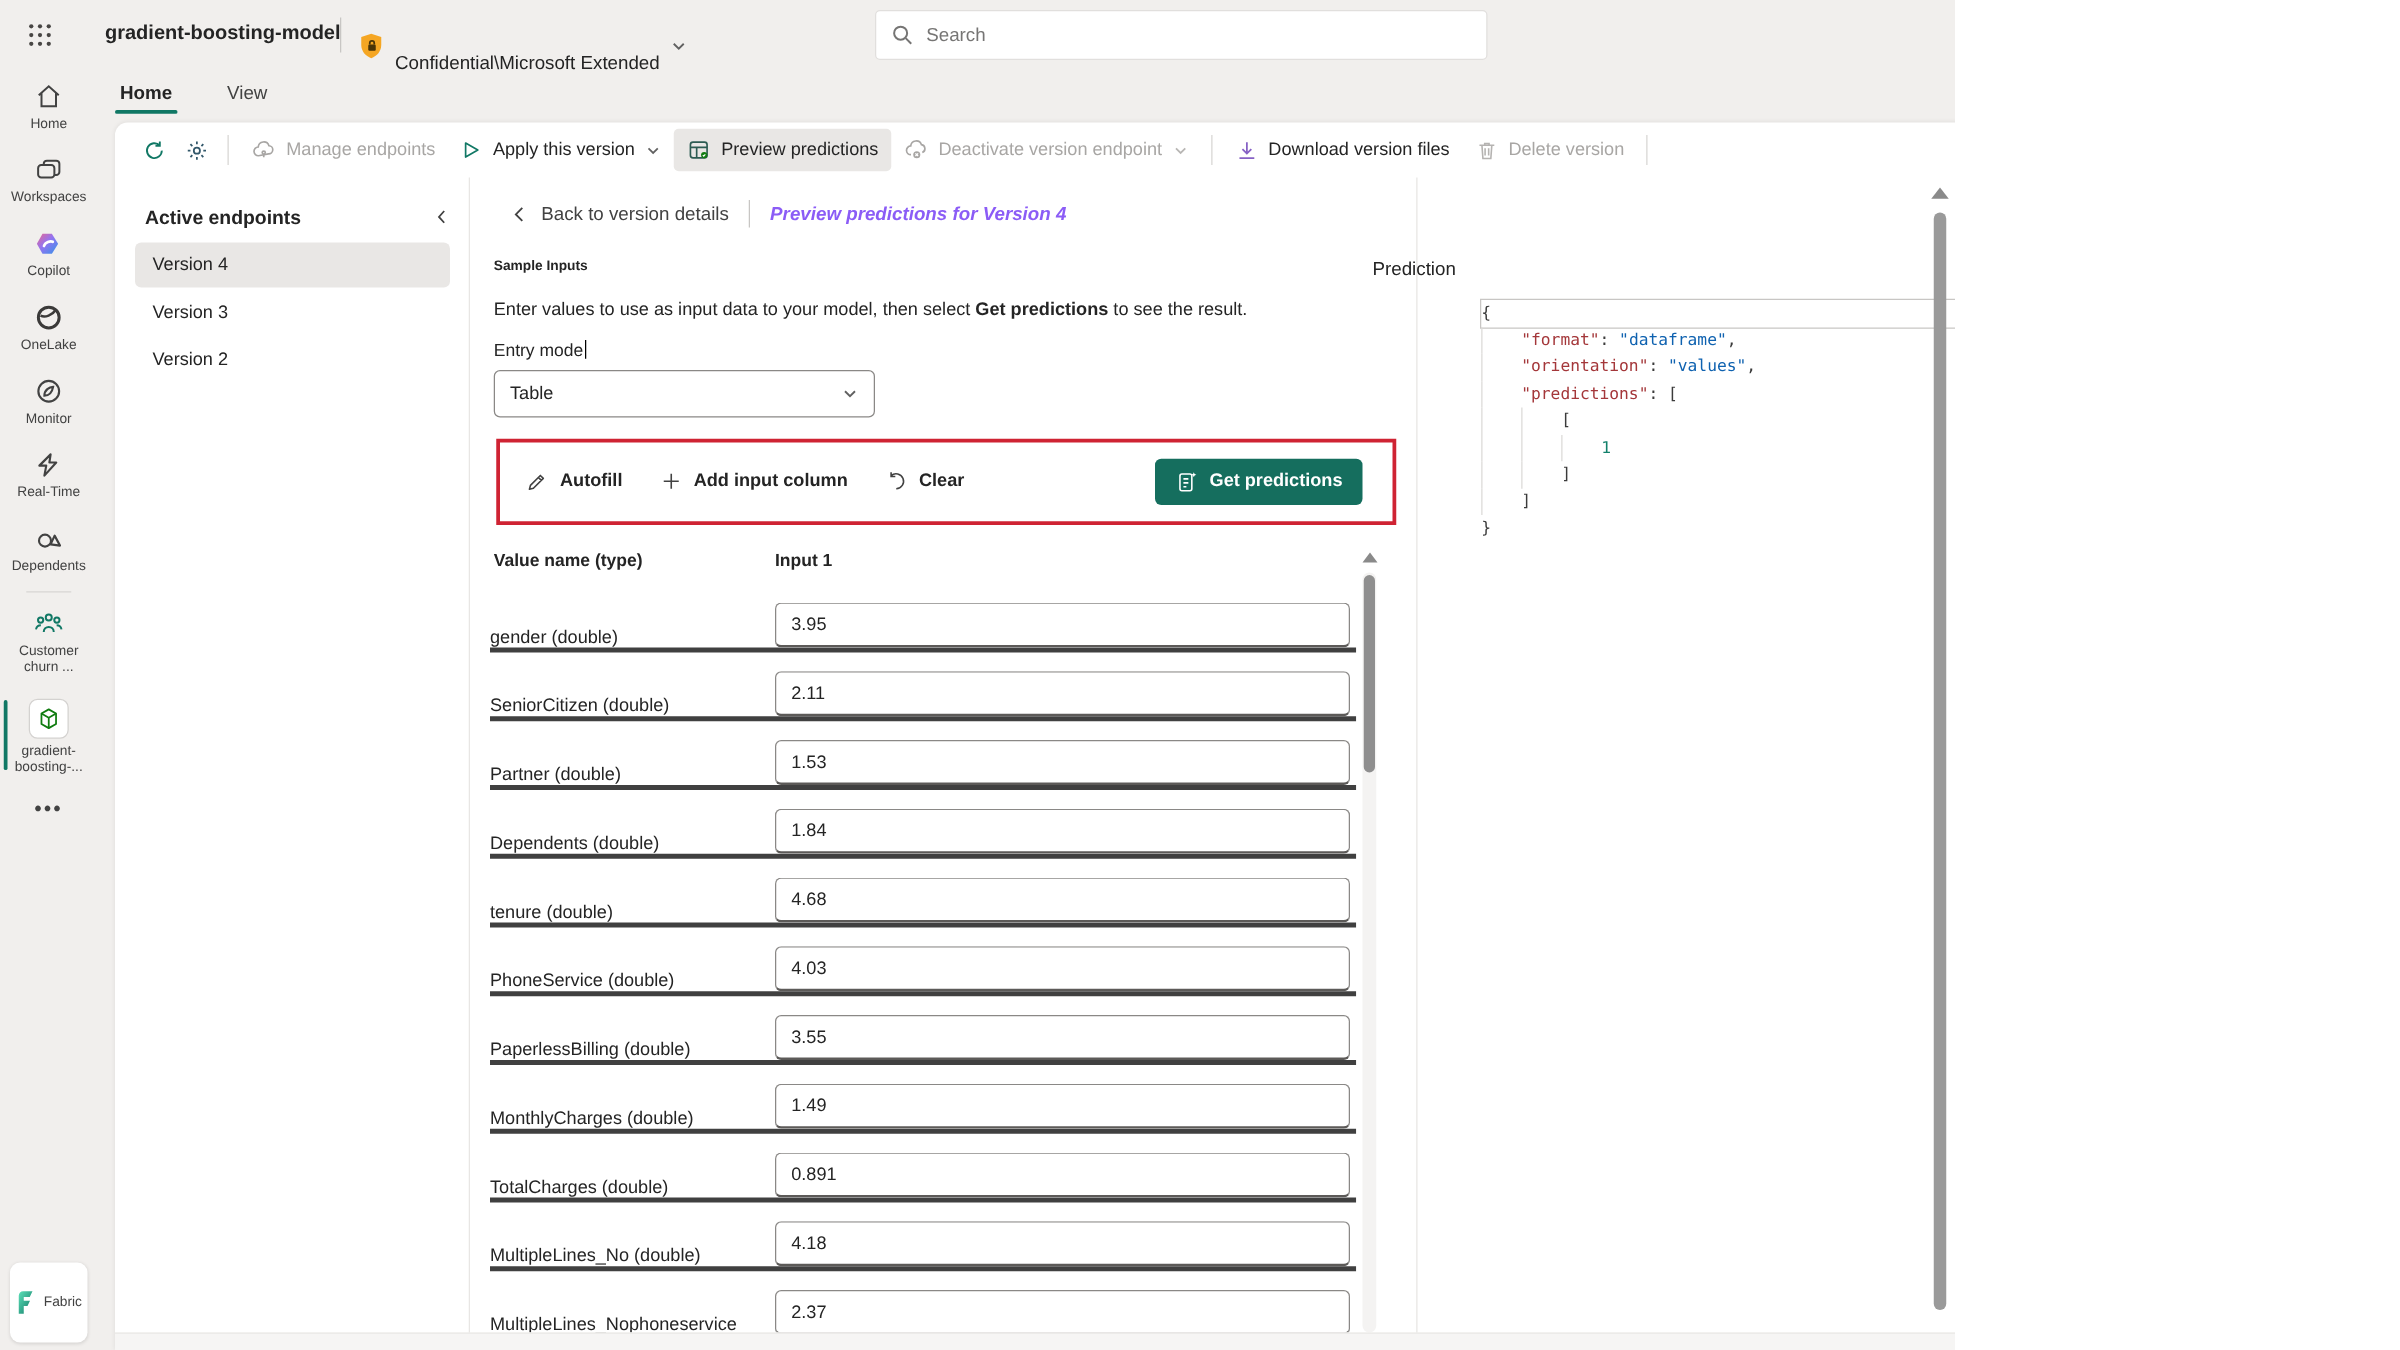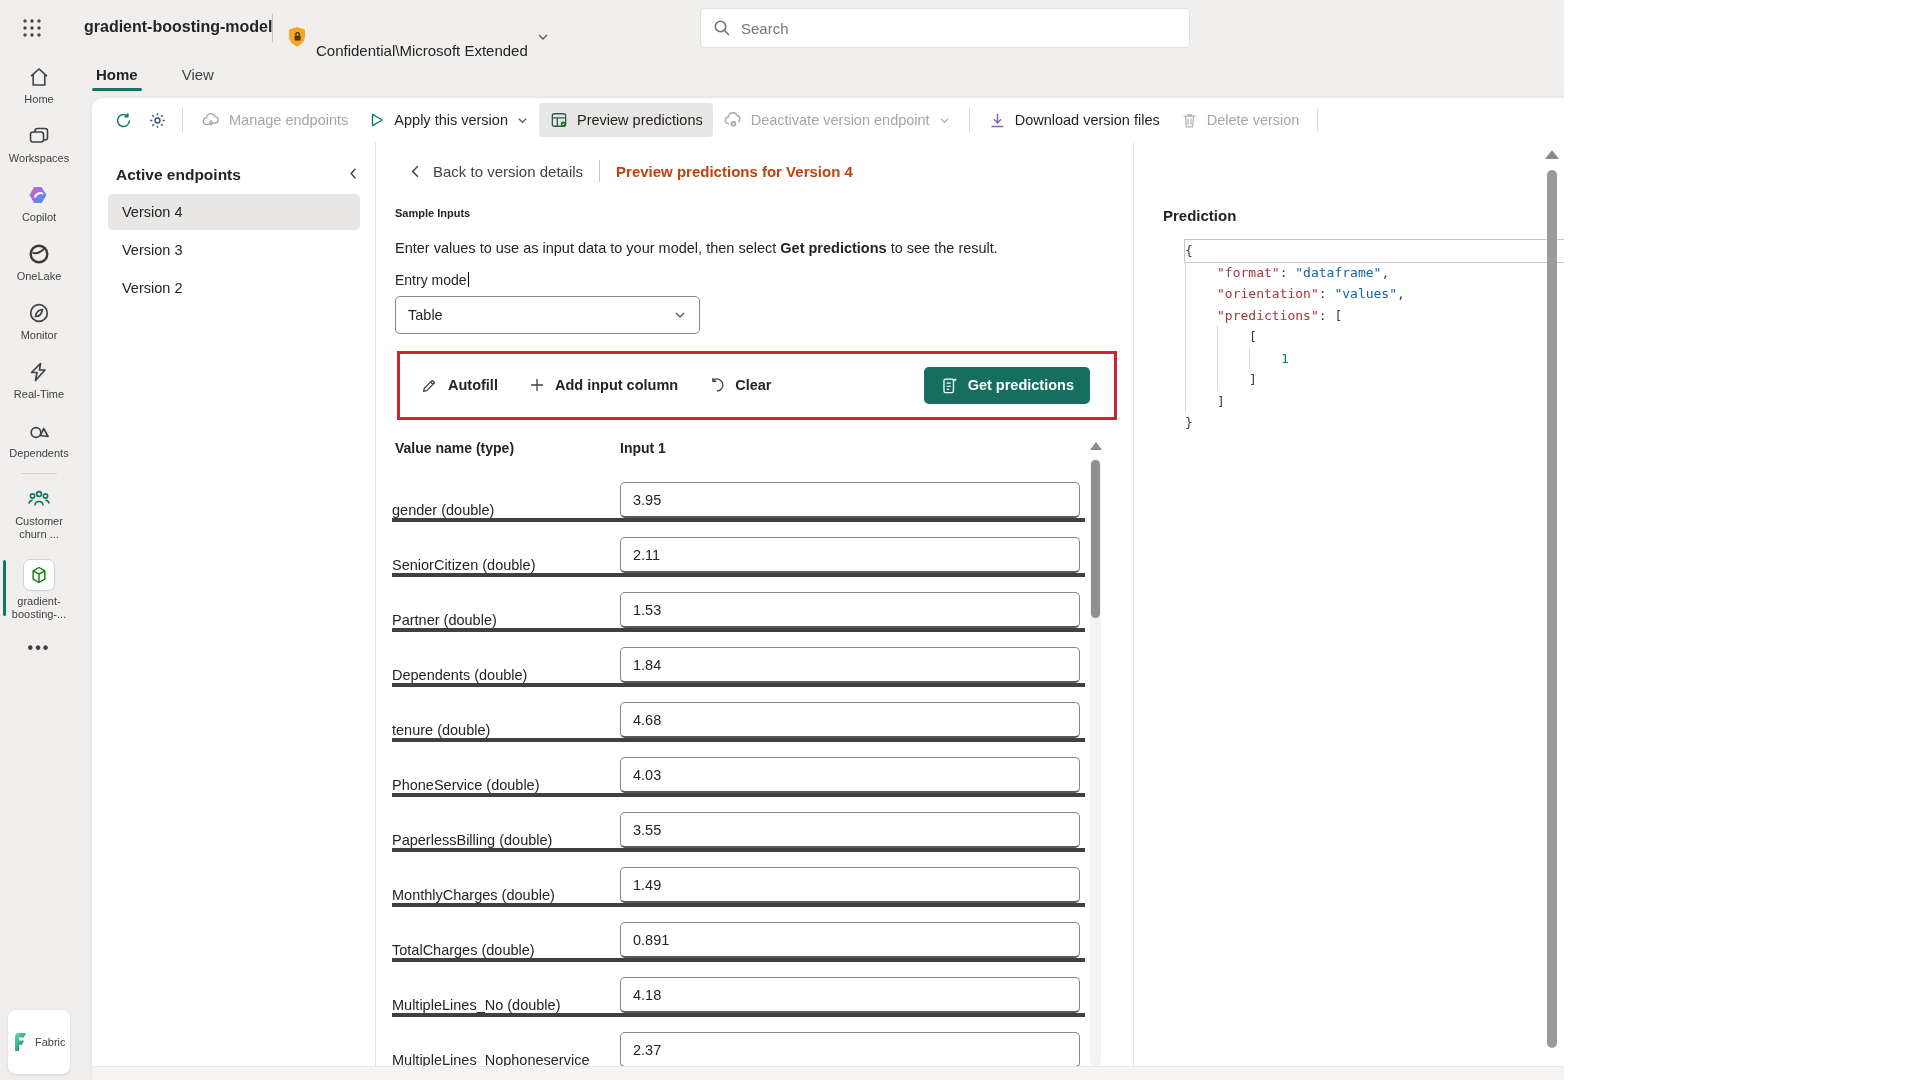--- a/index.html
+++ b/index.html
@@ -64,21 +64,21 @@
 .ep-collapse{position:absolute;left:346px;top:166px;cursor:pointer;color:#424242;}
 .ep-list{position:absolute;left:108px;top:194px;width:252px;}
 .ep-item{height:36px;display:flex;align-items:center;padding:0 14px;font-size:14.5px;border-radius:5px;margin-bottom:2px;cursor:pointer;color:#242424;}
 .ep-item.selected{background:#e9e7e5;}
 .panel-vdiv{position:absolute;left:375px;top:142px;width:1px;height:938px;background:#e8e6e4;}
 
 
 .bc{position:absolute;left:408px;top:160px;display:flex;align-items:center;gap:10px;font-size:15px;}
 .bc .back{display:flex;align-items:center;gap:10px;cursor:pointer;color:#424242;}
 .bc .vline{width:1px;height:22px;background:#c8c6c4;margin:0 6px;}
-.bc .title{font-weight:700;color:#c2410c;}
+.bc .title{font-weight:700;color:#8b5cf6;font-style:italic;}
 
 
 .sec-title{position:absolute;left:395px;top:207px;font-size:11px;font-weight:700;}
 .desc{position:absolute;left:395px;top:240px;font-size:14.5px;color:#242424;}
 .desc b{font-weight:700;}
 .entry-label{position:absolute;left:395px;top:272px;font-size:14px;}
 .caret{display:inline-block;width:1.5px;height:15px;background:#000;vertical-align:-2px;margin-left:1px;}
 .dropdown{position:absolute;left:395px;top:296px;width:305px;height:38px;border:1px solid #8a8886;border-radius:5px;background:#fff;display:flex;align-items:center;justify-content:space-between;padding:0 12px;font-size:14.5px;cursor:pointer;}
 
 
@@ -94,21 +94,21 @@
 .inp-row{height:55px;display:flex;align-items:flex-end;border-bottom:4px solid #404040;}
 .inp-row .rlabel{width:228px;font-size:14.5px;padding-right:8px;white-space:nowrap;overflow:hidden;}
 .inp-row input{width:460px;height:36px;border:1px solid #8a8886;border-bottom:2px solid #5c5a58;border-radius:5px;padding:0 12px;font-size:14.5px;font-family:inherit;color:#242424;outline:none;background:#fff;}
 .vscroll{position:absolute;left:1089px;top:440px;width:13px;height:626px;}
 .vscroll .up{width:0;height:0;border-left:6px solid transparent;border-right:6px solid transparent;border-bottom:8px solid #8a8a8a;margin:2px auto 6px;cursor:pointer;}
 .vscroll .track{position:absolute;left:1px;top:18px;bottom:0;width:11px;background:#f4f3f2;border-radius:6px;}
 .vscroll .thumb{position:absolute;left:2px;top:20px;width:9px;height:158px;background:#8f8f8f;border-radius:5px;cursor:pointer;}
 .main-vdiv{position:absolute;left:1133px;top:142px;width:1px;height:938px;background:#e8e6e4;}
 
 
-.pred-title{position:absolute;left:1163px;top:207px;font-size:15px;font-weight:700;}
+.pred-title{position:absolute;left:1098px;top:207px;font-size:15px;font-weight:400;}
 .codeblock{position:absolute;left:1185px;top:240px;width:654px;font-family:"DejaVu Sans Mono","Liberation Mono",monospace;font-size:13px;line-height:21.5px;color:#333;}
 .code-line{white-space:pre;display:flex;}
 .code-line.selected{border:1px solid #c8c6c4;background:#fff;margin:-1px;}
 .g{display:inline-block;width:32px;border-left:1px solid #dcdad8;align-self:stretch;}
 .tok-key{color:#a4373a;}
 .tok-str{color:#0f62b0;}
 .tok-num{color:#12806b;}
 .tok-p{color:#3b3b3b;}
 
 

